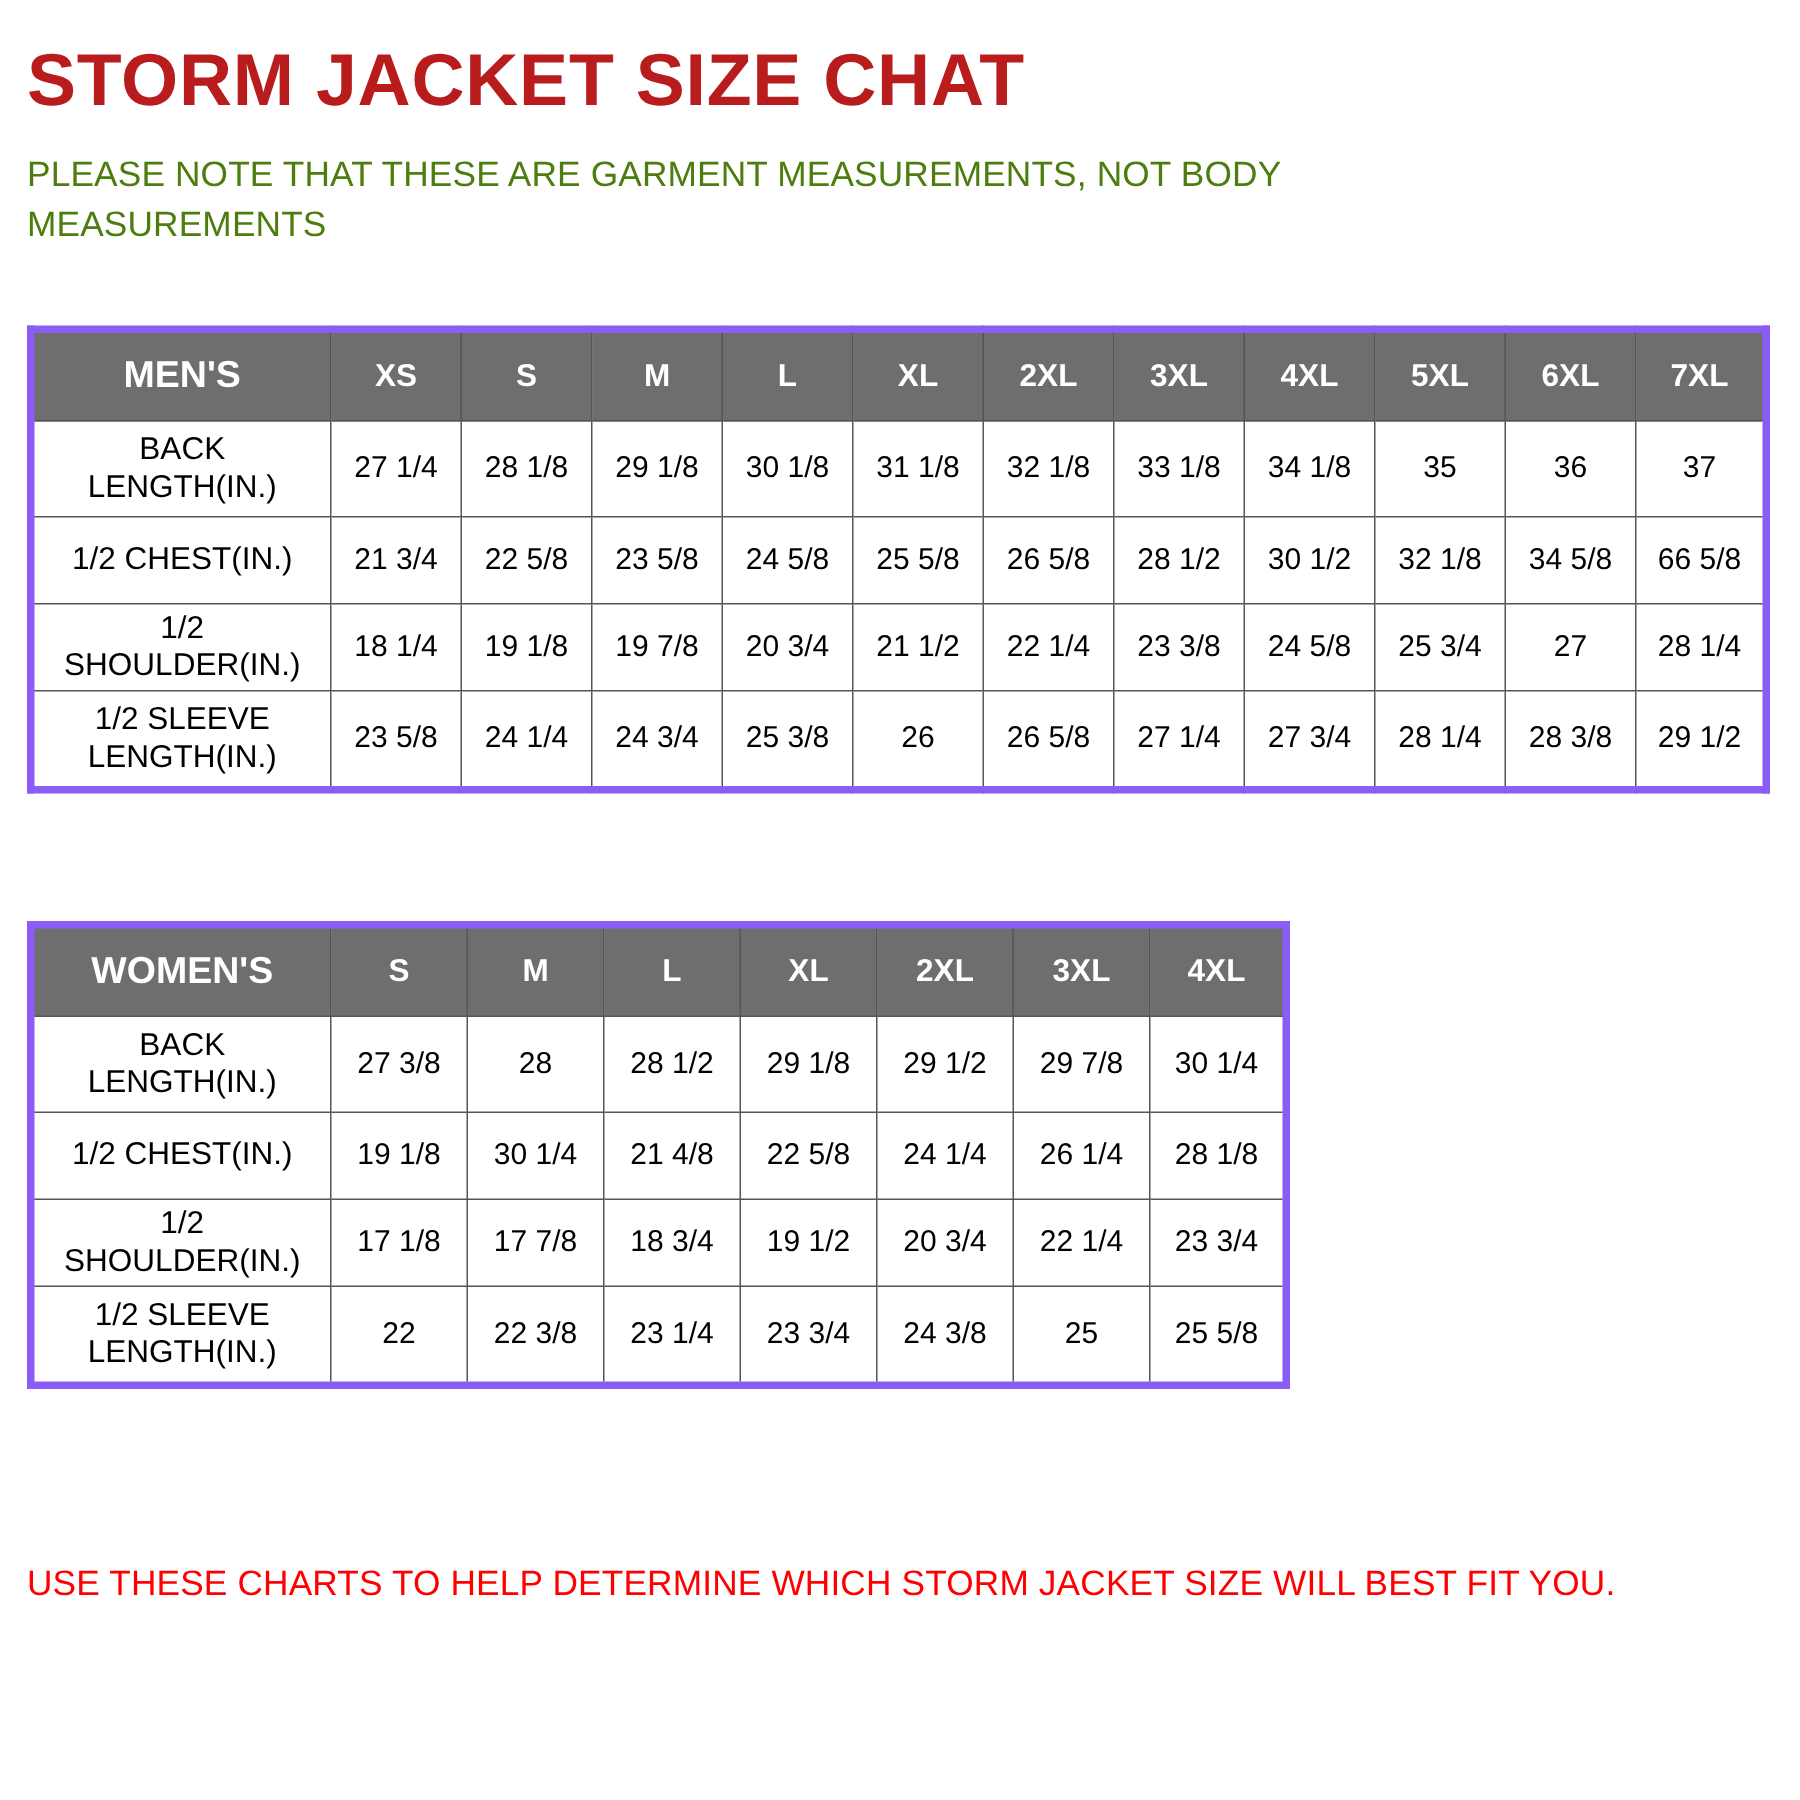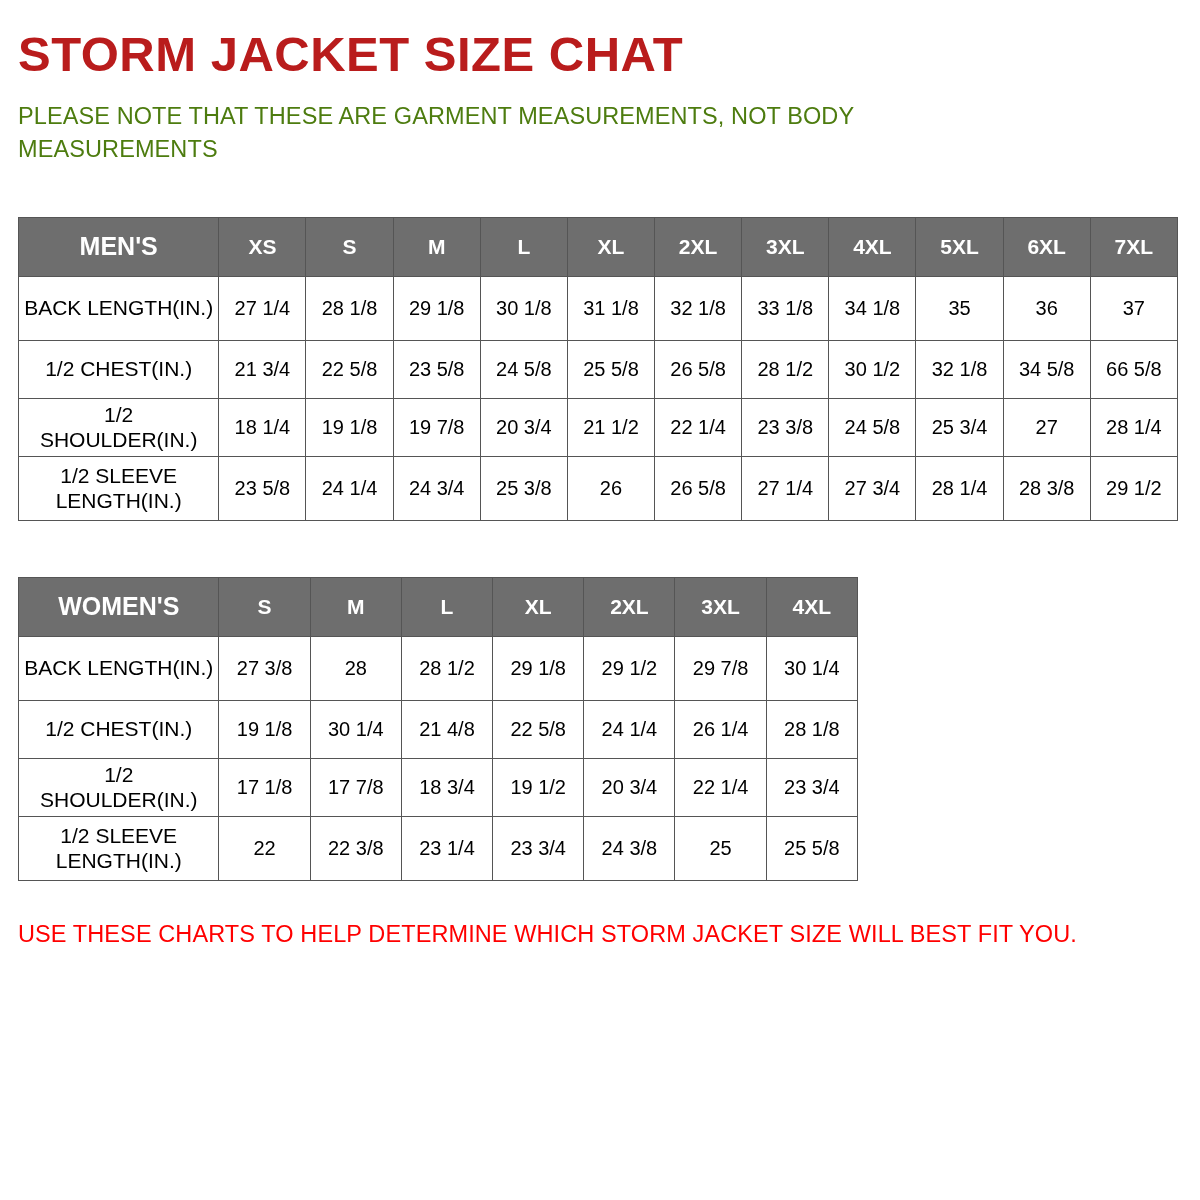--- a/index.html
+++ b/index.html
@@ -35,21 +35,21 @@
     color: #4d7c0f;
     font-size: 23.5px;
     line-height: 1.38;
     margin-top: 18px;
     max-width: 960px;
     letter-spacing: 0.1px;
   }
   table {
     border-collapse: collapse;
     table-layout: fixed;
-    border: 1px solid #8b5cf6;
+    border: 5px solid #8b5cf6;
   }
   table td, table th {
     border: 1px solid #555555;
     text-align: center;
     vertical-align: middle;
     font-size: 20px;
     font-weight: normal;
     padding: 0;
     line-height: 1.18;
     color: #000;
@@ -73,27 +73,27 @@
     height: 57px;
   }
   tbody tr.tall td {
     height: 63px;
   }
   .men-table {
     margin-top: 52px;
     width: 1160px;
   }
   .women-table {
-    margin-top: 56px;
+    margin-top: 85px;
     width: 840px;
   }
   .footer-note {
     color: #ff0000;
     font-size: 23.5px;
-    margin-top: 40px;
+    margin-top: 116px;
     letter-spacing: 0.1px;
   }
 </style>
 </head>
 <body>
 
 <div class="page">
 
   <h1 class="title">STORM JACKET SIZE CHAT</h1>
 

